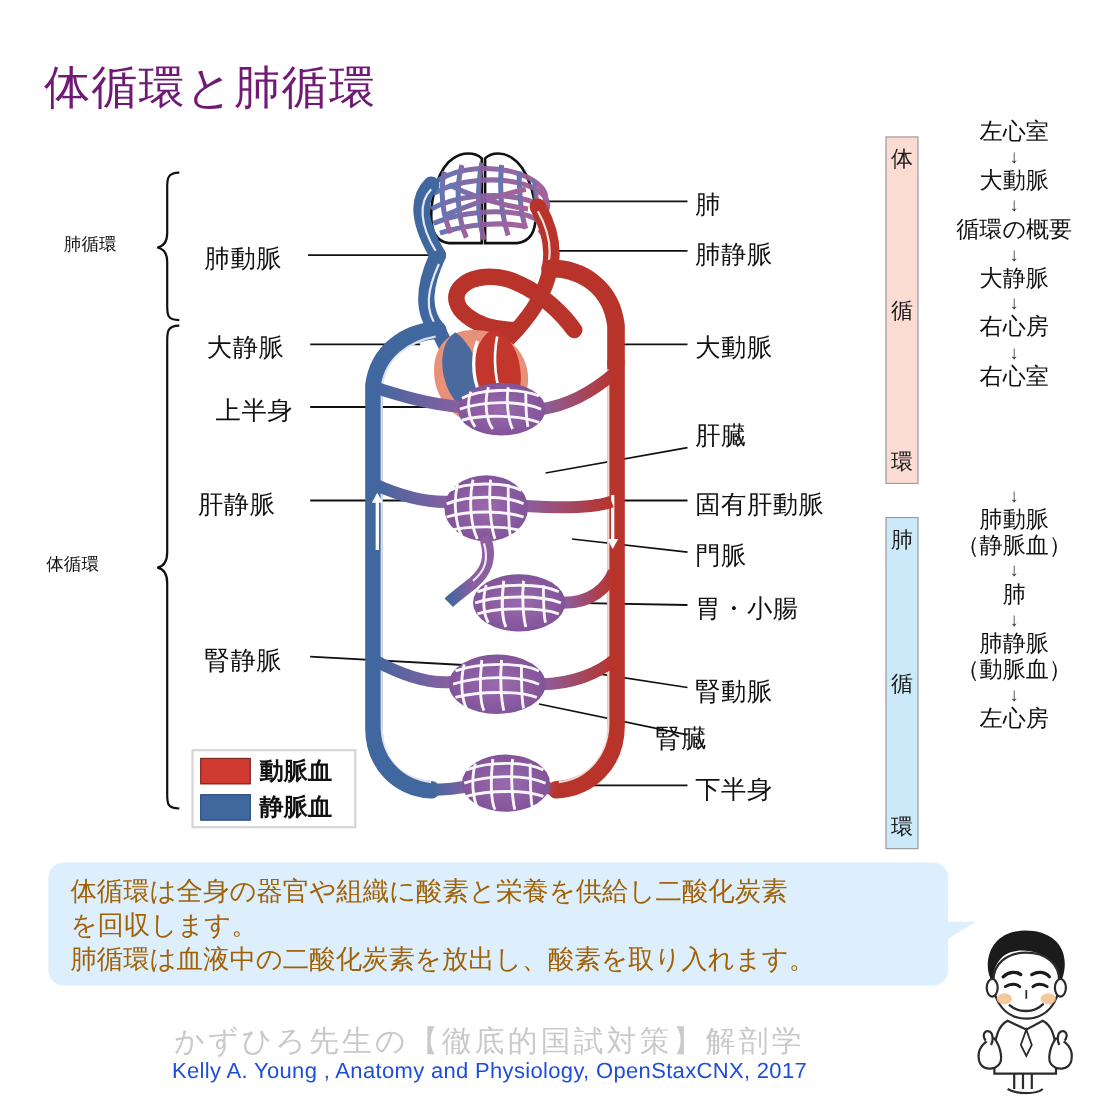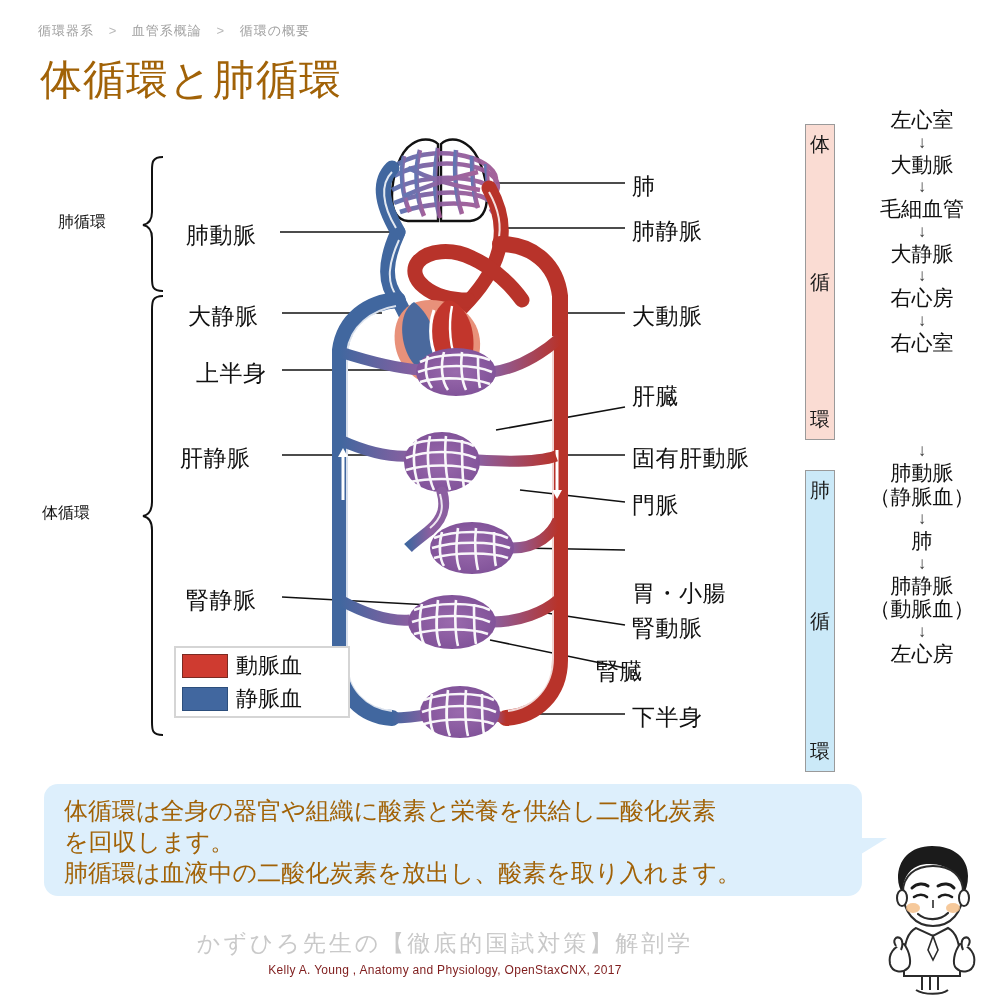--- a/index.html
+++ b/index.html
@@ -13,21 +13,21 @@
 
   
   .breadcrumb {
     position: absolute; left: 38px; top: 22px;
     font-size: 13px; color: #a0a0a0; letter-spacing: 1px;
     white-space: nowrap;
   }
   .breadcrumb .sep { margin: 0 10px; color: #b8b8b8; }
   .page-title {
     position: absolute; left: 40px; top: 52px;
-    font-size: 42px; color: #a16207; letter-spacing: 1px;
+    font-size: 42px; color: #701a75; letter-spacing: 1px;
     white-space: nowrap;
   }
 
   
   #diagram { position: absolute; left: 0; top: 0; width: 1000px; height: 1000px; }
 
   
   .lbl {
     position: absolute; font-size: 23px; color: #111;
     white-space: nowrap; letter-spacing: 0.5px;
@@ -35,25 +35,25 @@
   .lbl.right { text-align: left; }
   .lbl.left  { text-align: right; }
 
   
   .grp-lbl {
     position: absolute; font-size: 16px; color: #111; white-space: nowrap;
   }
 
   
   .legend {
-    position: absolute; left: 174px; top: 646px;
-    width: 176px; height: 72px;
+    position: absolute; left: 174px; top: 681px;
+    width: 150px; height: 72px;
     border: 2px solid #d5d5d5; background: #fff;
     padding: 4px 6px;
-    display: flex; flex-direction: column; justify-content: center; gap: 3px;
+    display: flex; flex-direction: column; justify-content: center; gap: 3px; font-weight: bold;
   }
   .legend-row { display: flex; align-items: center; gap: 8px; }
   .legend-swatch {
     width: 46px; height: 24px; border: 1px solid #7a2a22;
   }
   .legend-swatch.vein { border-color: #2c4e7c; }
   .legend-text { font-size: 22px; color: #111; }
 
   
   .cycle-bar {
@@ -87,44 +87,37 @@
   .bubble-tail {
     position: absolute; left: 845px; top: 838px;
     width: 0; height: 0;
     border-left: 42px solid #ddeffc;
     border-bottom: 26px solid transparent;
   }
 
   
   .brand {
     position: absolute; left: 0; top: 928px; width: 890px;
-    text-align: center; font-size: 23px; color: #c9c9c9; letter-spacing: 3px;
+    text-align: center; font-size: 27px; color: #c9c9c9; letter-spacing: 3px;
     white-space: nowrap;
   }
   .credit {
     position: absolute; left: 0; top: 963px; width: 890px;
-    text-align: center; font-size: 12px; color: #7f1d1d; letter-spacing: 0.3px;
+    text-align: center; font-size: 20px; color: #1d4ed8; letter-spacing: 0.3px;
     white-space: nowrap;
   }
 
   
   #mascot { position: absolute; left: 872px; top: 840px; width: 120px; height: 155px; }
 </style>
 </head>
 <body>
 
 <div id="page">
 
-  <div class="breadcrumb">
-    <span>循環器系</span>
-    <span class="sep">&gt;</span>
-    <span>血管系概論</span>
-    <span class="sep">&gt;</span>
-    <span>循環の概要</span>
-  </div>
 
   <div class="page-title">体循環と肺循環</div>
 
   <svg id="diagram" viewBox="0 0 1000 1000" xmlns="http://www.w3.org/2000/svg">
     <defs>
       <linearGradient id="gradCapLeft" x1="0" y1="0" x2="1" y2="0">
         <stop offset="0%" stop-color="#41679f"></stop>
         <stop offset="100%" stop-color="#8b5fa0"></stop>
       </linearGradient>
       <linearGradient id="gradCapRight" x1="0" y1="0" x2="1" y2="0">
@@ -308,21 +301,21 @@
   <div class="lbl left" style="left:196px; top:358px;">上半身</div>
   <div class="lbl left" style="left:180px; top:443px;">肝静脈</div>
   <div class="lbl left" style="left:186px; top:585px;">腎静脈</div>
 
   <div class="lbl right" style="left:632px; top:171px;">肺</div>
   <div class="lbl right" style="left:632px; top:216px;">肺静脈</div>
   <div class="lbl right" style="left:632px; top:301px;">大動脈</div>
   <div class="lbl right" style="left:632px; top:381px;">肝臓</div>
   <div class="lbl right" style="left:632px; top:443px;">固有肝動脈</div>
   <div class="lbl right" style="left:632px; top:490px;">門脈</div>
-  <div class="lbl right" style="left:632px; top:538px;margin-top:40px;">胃・小腸</div>
+  <div class="lbl right" style="left:632px; top:538px;">胃・小腸</div>
   <div class="lbl right" style="left:632px; top:613px;">腎動脈</div>
   <div class="lbl right" style="left:596px; top:656px;">腎臓</div>
   <div class="lbl right" style="left:632px; top:702px;">下半身</div>
 
   <div class="legend">
     <div class="legend-row">
       <span class="legend-swatch" style="background:#cf3b30;"></span>
       <span class="legend-text">動脈血</span>
     </div>
     <div class="legend-row">
@@ -335,21 +328,21 @@
     <span>体</span>
     <span>循</span>
     <span>環</span>
   </div>
 
   <div class="flow-col" id="flow-systemic">
     <div class="flow-item">左心室</div>
     <div class="flow-arrow">↓</div>
     <div class="flow-item">大動脈</div>
     <div class="flow-arrow">↓</div>
-    <div class="flow-item">毛細血管</div>
+    <div class="flow-item">循環の概要</div>
     <div class="flow-arrow">↓</div>
     <div class="flow-item">大静脈</div>
     <div class="flow-arrow">↓</div>
     <div class="flow-item">右心房</div>
     <div class="flow-arrow">↓</div>
     <div class="flow-item">右心室</div>
   </div>
 
   <div class="cycle-bar" id="bar-pulmonary">
     <span>肺</span>

